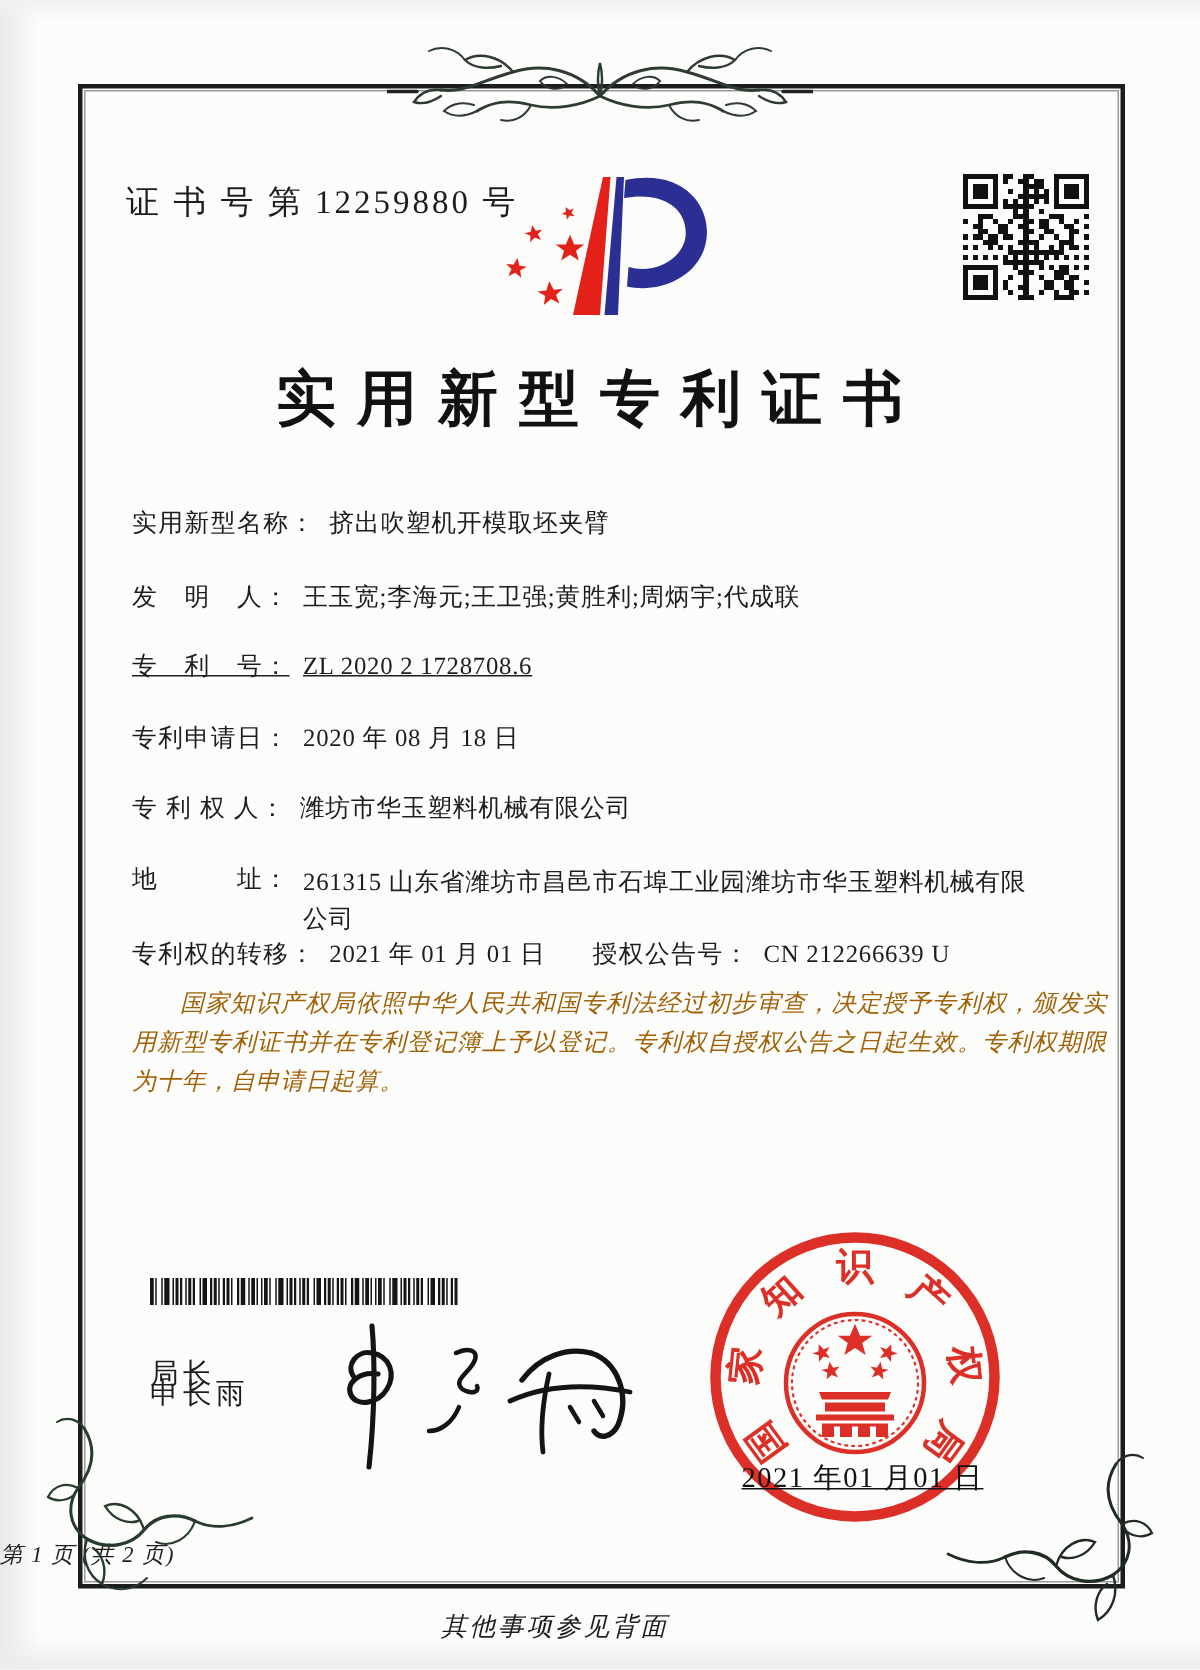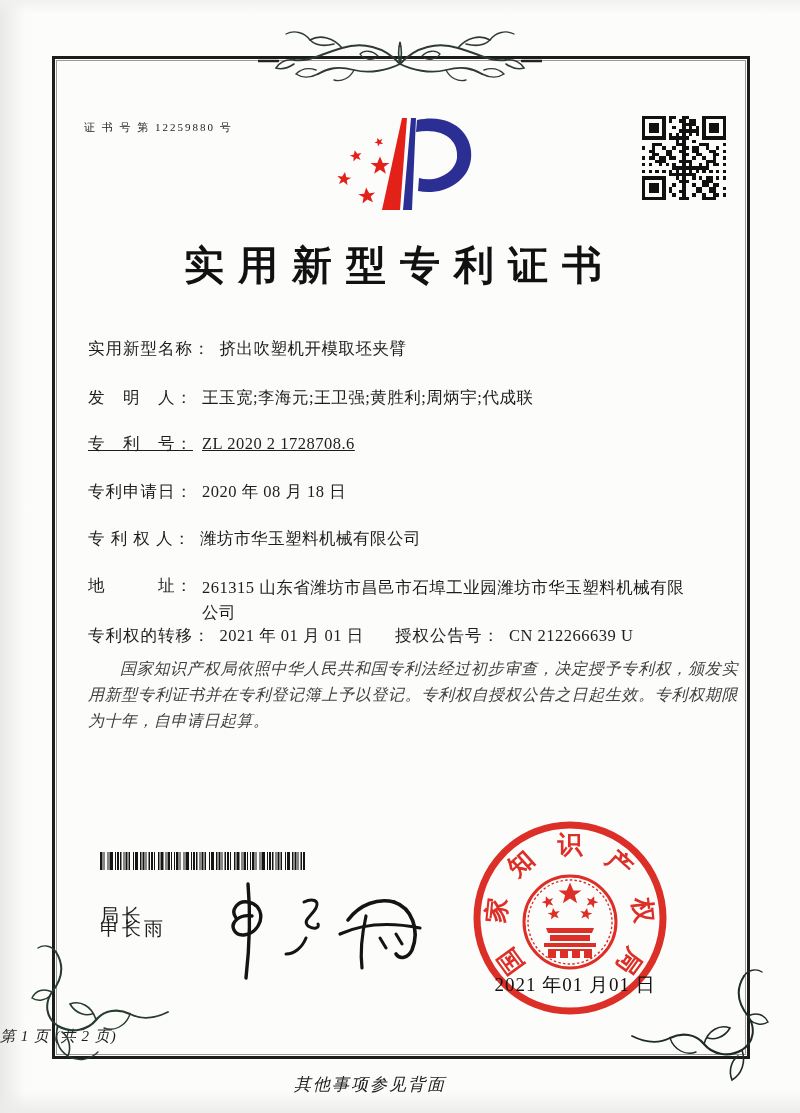--- a/index.html
+++ b/index.html
@@ -16,43 +16,43 @@
   .shade-top{position:absolute;left:0;top:0;width:800px;height:14px;
     background:linear-gradient(180deg,#f1f1f0,rgba(252,252,251,0));pointer-events:none;}
 
   
   .frame{position:absolute;left:52px;top:56px;width:692px;height:997px;
     border:3px solid #1c1c1c;}
   .frame-inner{position:absolute;left:1px;top:1px;right:1px;bottom:1px;border:1px solid #9a9a9a;}
 
   .abs{position:absolute;}
 
-  .cert-no{left:84px;top:120px;font-size:11px;letter-spacing:2px;}
+  .cert-no{left:84px;top:120px;font-size:22px;letter-spacing:2px;}
 
   .title{left:0;top:238px;width:800px;text-align:center;
     font-size:40px;font-weight:700;letter-spacing:14px;color:#111;}
 
   .row{left:88px;font-size:16.5px;white-space:nowrap;}
   .row .lbl{letter-spacing:1px;}
   .row .val{margin-left:9px;letter-spacing:0.5px;}
   .addr-val{display:inline-block;white-space:normal;width:492px;vertical-align:top;line-height:25px;}
   .grant2{position:absolute;left:307px;top:0;text-align:center;}
 
   .body-text{left:88px;top:656px;width:650px;font-size:16px;line-height:26px;
-    text-align:justify;color:#404040;
+    text-align:justify;color:#a16207;
     font-family:"DejaVu Serif","Liberation Serif",serif;font-style:italic;}
   .body-text p{margin:0;text-indent:2em;letter-spacing:0.5px;}
 
   .sig-role{left:100px;top:903px;font-size:19px;letter-spacing:3px;
     font-family:"Liberation Sans","DejaVu Sans",sans-serif;}
   .sig-name{left:100px;top:916px;font-size:19px;letter-spacing:3px;
     font-family:"Liberation Sans","DejaVu Sans",sans-serif;}
 
   .seal-date{left:460px;top:972px;width:230px;text-align:center;
-    font-size:19px;letter-spacing:1px;color:#111;z-index:6;font-weight:500;}
+    font-size:19px;letter-spacing:1px;color:#111;z-index:6;font-weight:500;text-decoration:underline;}
 
   .page-info{left:0;top:1027px;width:625px;text-align:left;font-size:15px;letter-spacing:1px;font-style:italic;}
   .back-note{left:0;top:1073px;width:740px;text-align:center;font-size:17px;
     font-style:italic;letter-spacing:2px;font-family:"DejaVu Serif",serif;}
 
   svg{display:block;}
 </style>
 </head>
 <body>
 

